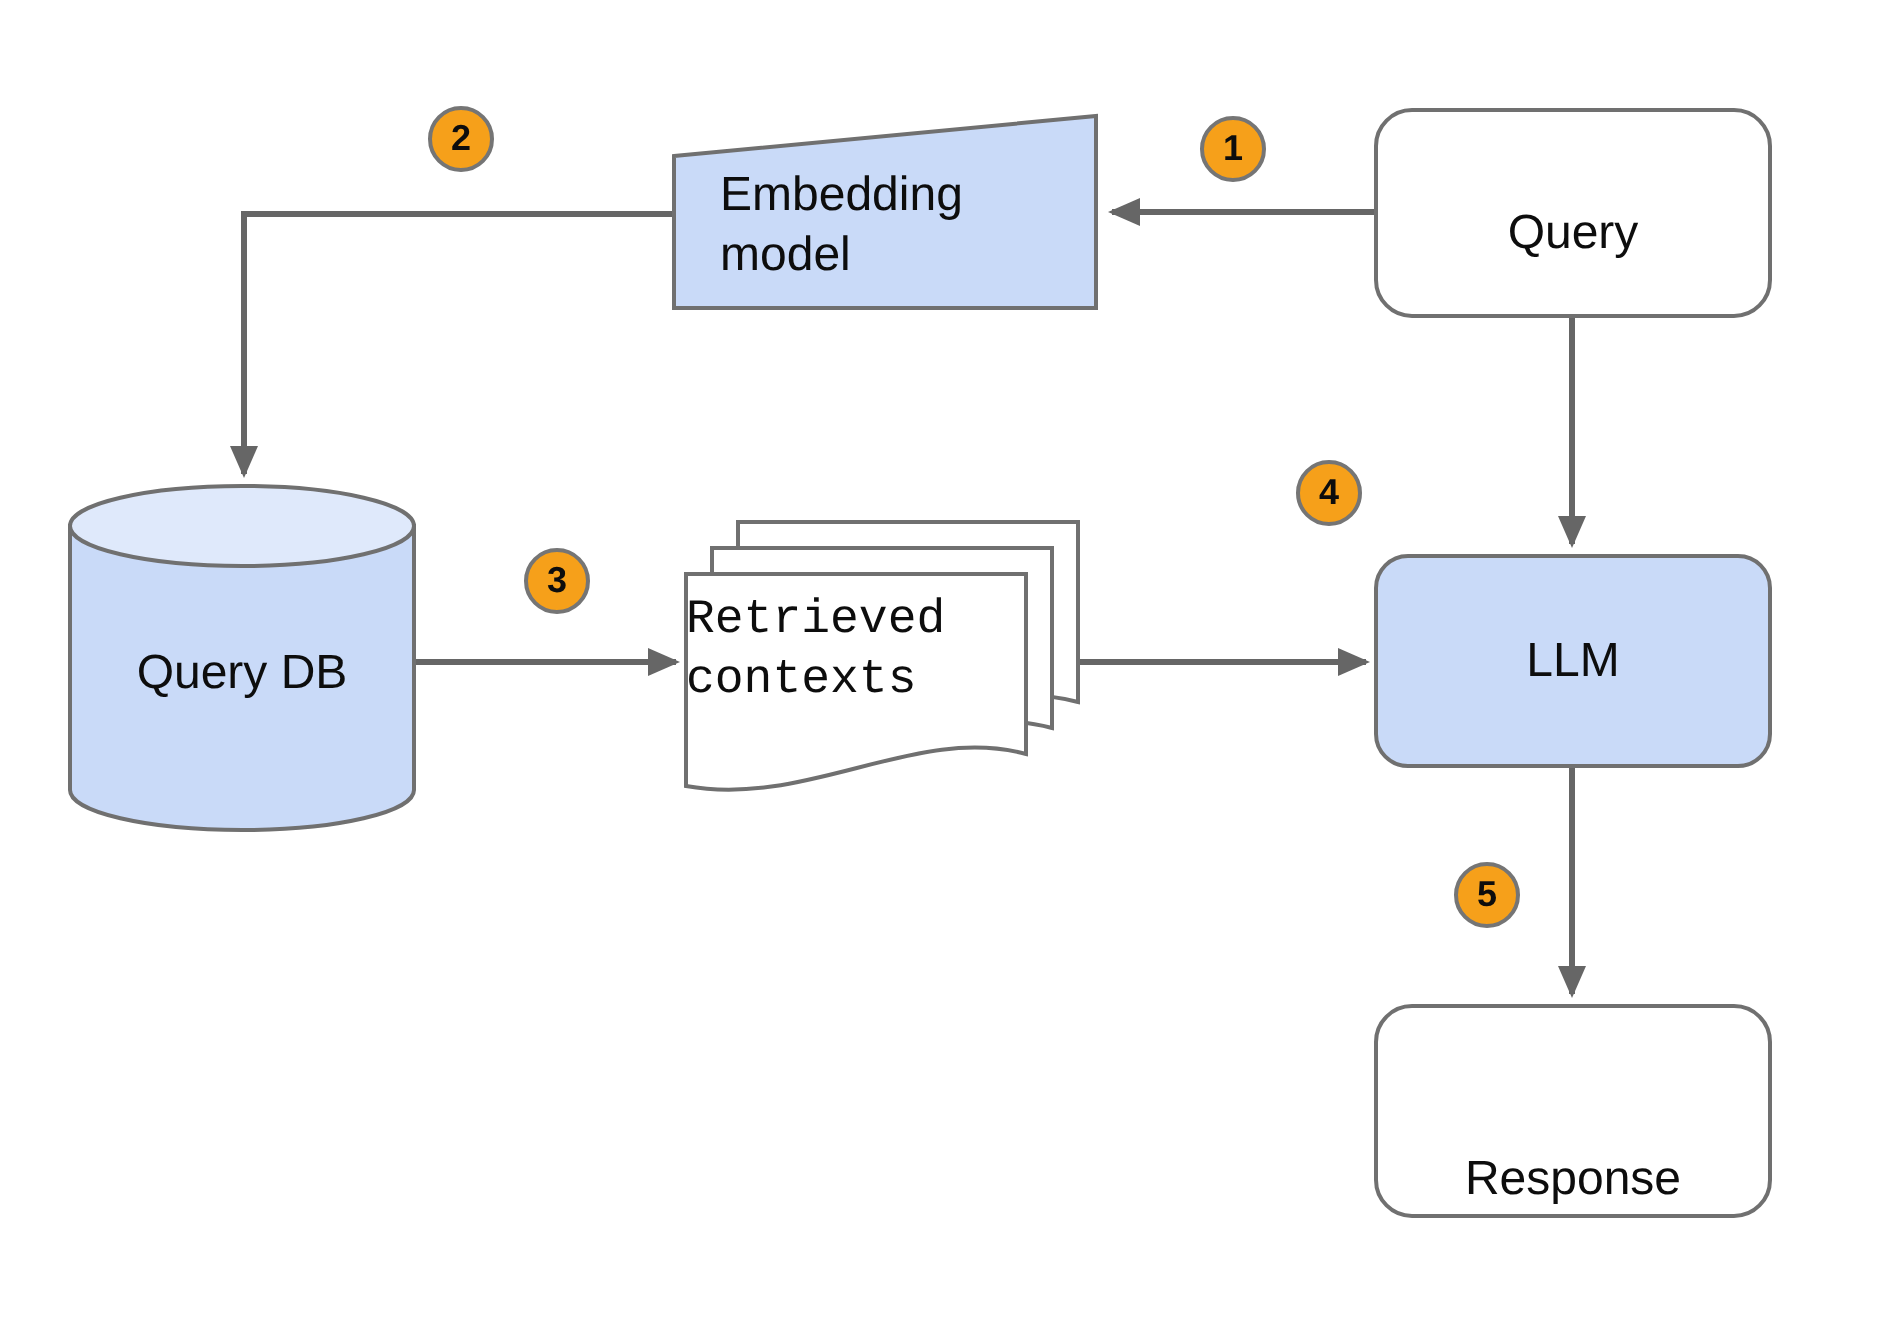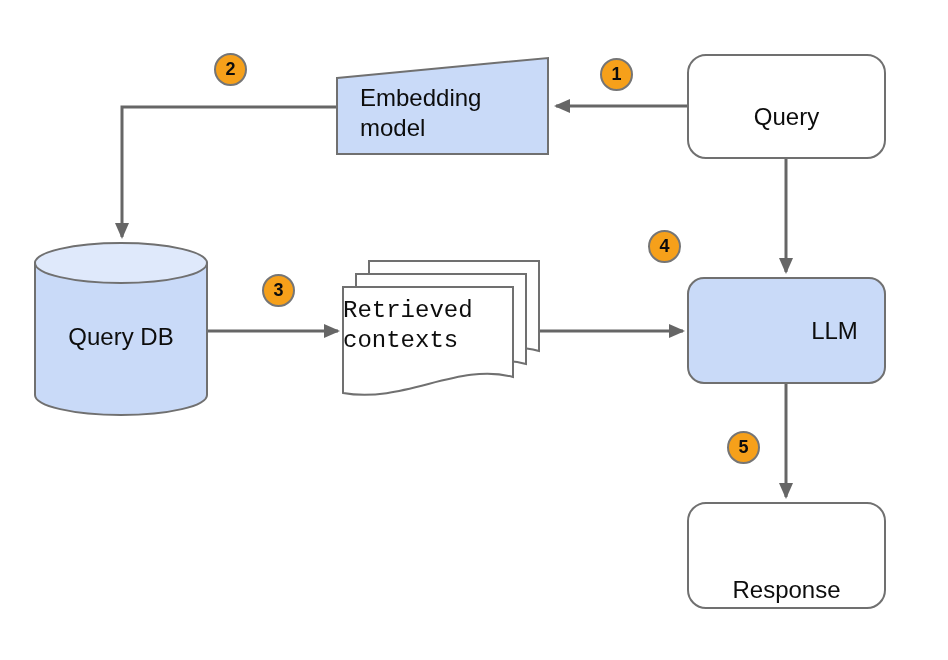--- a/index.html
+++ b/index.html
@@ -68,21 +68,21 @@
   </svg>
 
   <div class="node-label" style="left:360px;top:72px;width:165px;height:82px;">Embedding model</div>
 
   <div class="node-label" style="left:688px;top:55px;width:197px;height:123px;border-radius:25px;">Query</div>
 
   <div class="node-label" style="left:35px;top:251px;width:172px;height:172px;">Query DB</div>
 
   <div class="node-label" style="left:343px;top:277px;width:170px;height:98px;font-family:Liberation Mono, monospace;">Retrieved contexts</div>
 
-  <div class="node-label" style="left:688px;top:278px;width:197px;height:105px;padding-left:48px;">LLM</div>
+  <div class="node-label" style="left:688px;top:278px;width:197px;height:105px;">LLM</div>
 
   <div class="node-label" style="left:688px;top:503px;width:197px;height:105px;margin-top:34px;">Response</div>
 
   <div class="step-badge" style="left:600px;top:58px;">1</div>
 
   <div class="step-badge" style="left:214px;top:53px;">2</div>
 
   <div class="step-badge" style="left:262px;top:274px;">3</div>
 
   <div class="step-badge" style="left:648px;top:230px;">4</div>

